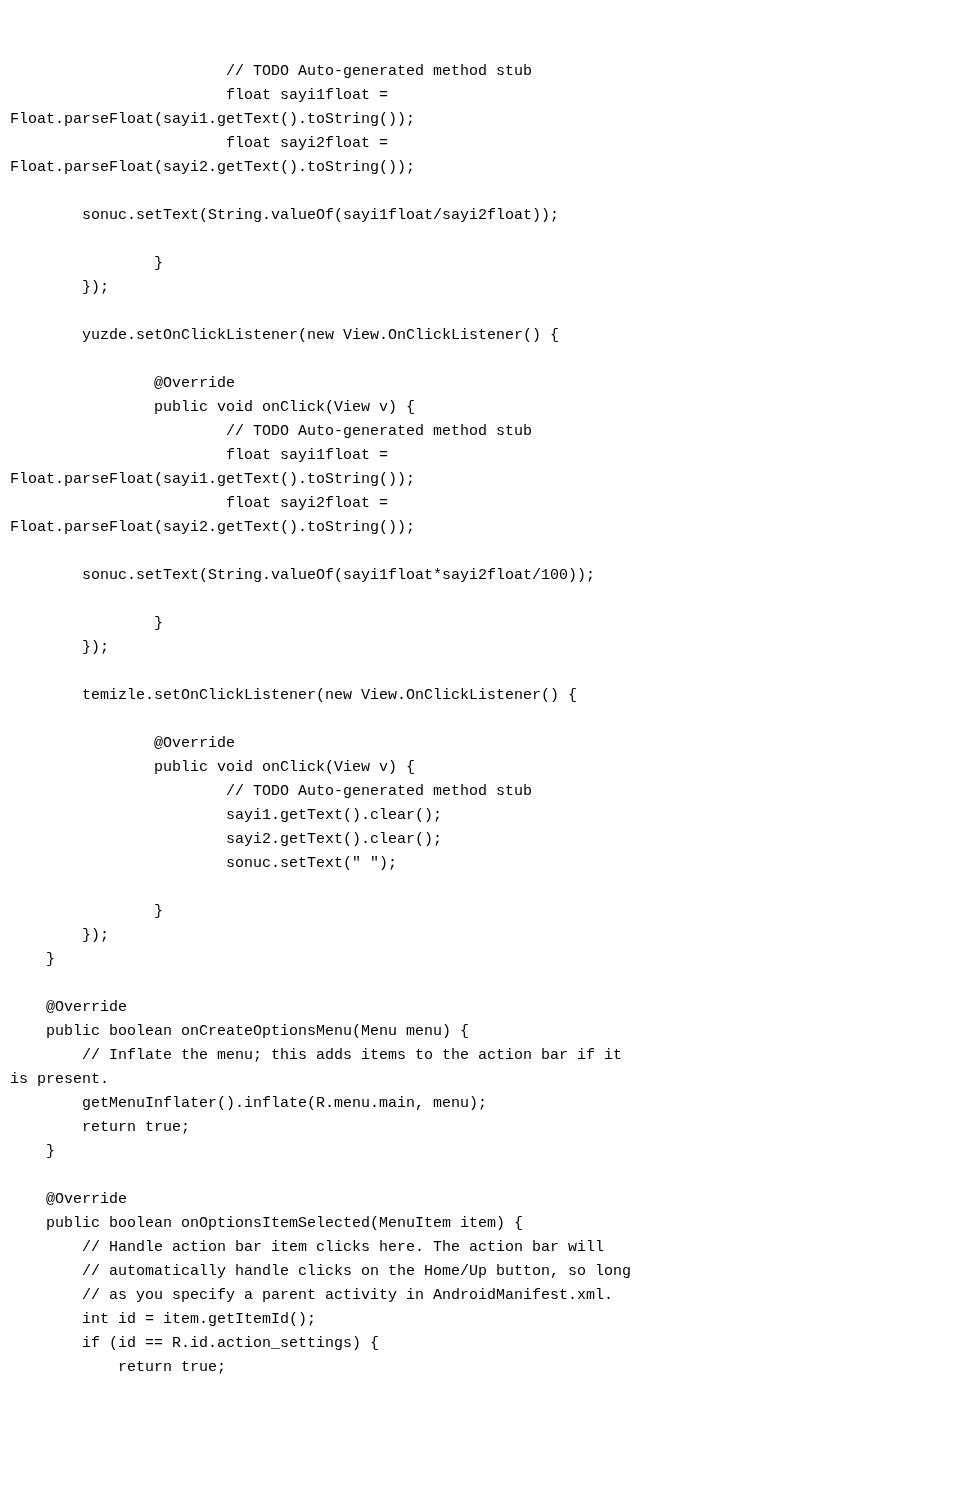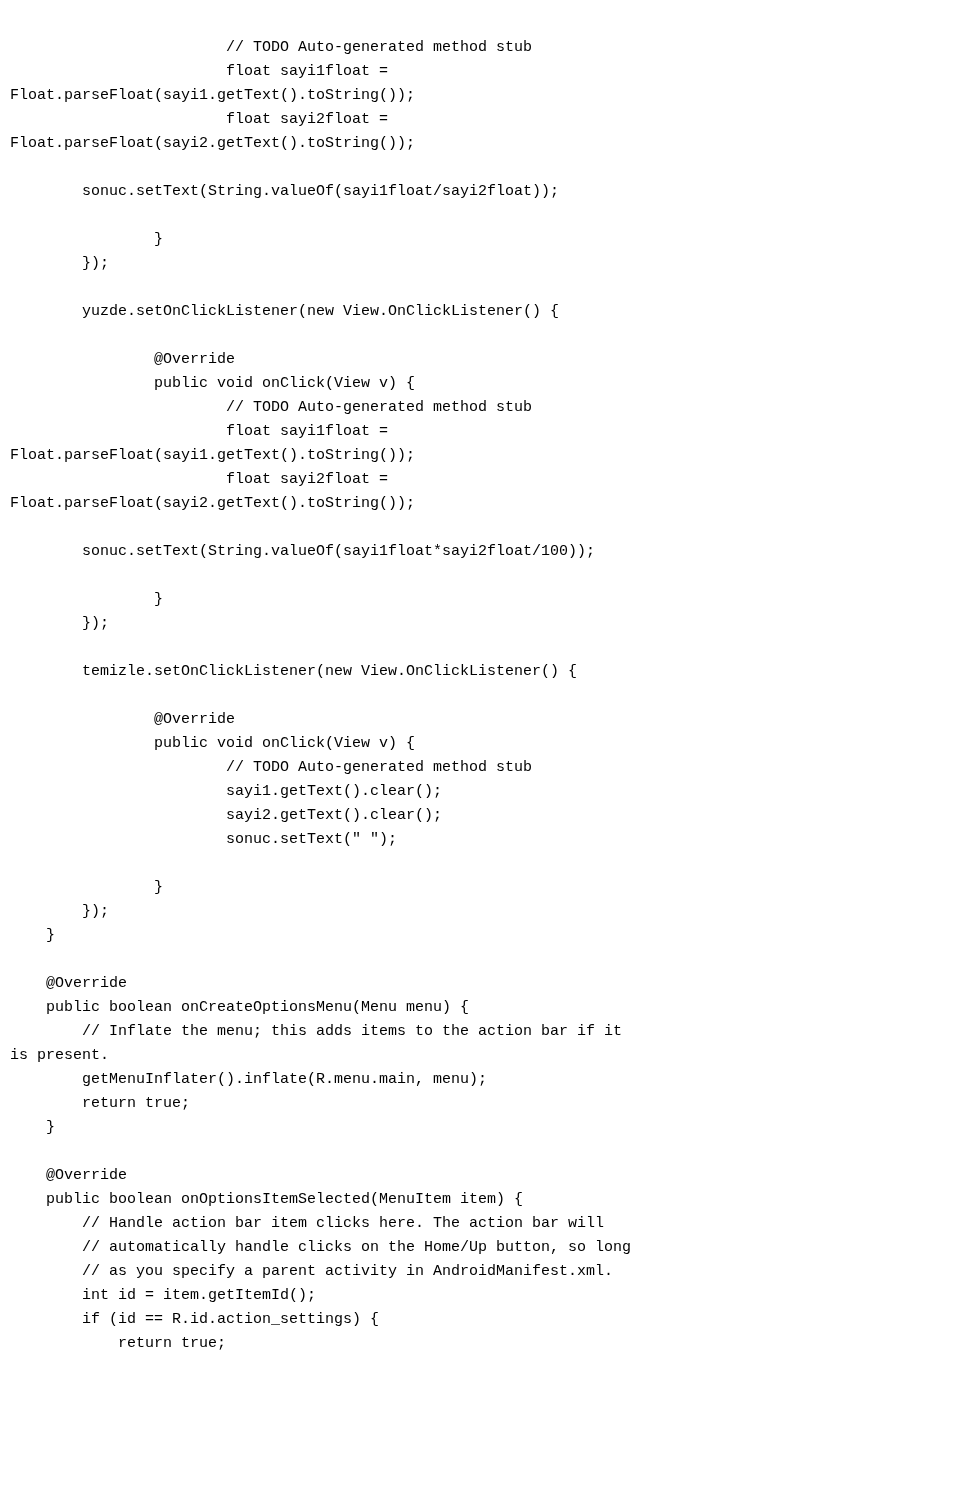--- a/index.html
+++ b/index.html
@@ -12,21 +12,21 @@
       background-color: #ffffff;
       font-family: 'Courier New', Courier, monospace;
       font-size: 15px;
       line-height: 1.6;
       color: #000000;
       width: 960px;
       min-height: 1489px;
     }
 
     .code-container {
-      padding: 12px 10px 20px 10px;
+      padding: 36px 10px 20px 10px;
       white-space: pre;
       word-wrap: normal;
       overflow-x: visible;
     }
 
     .code-line {
       display: block;
       min-height: 1.6em;
     }
   </style>

